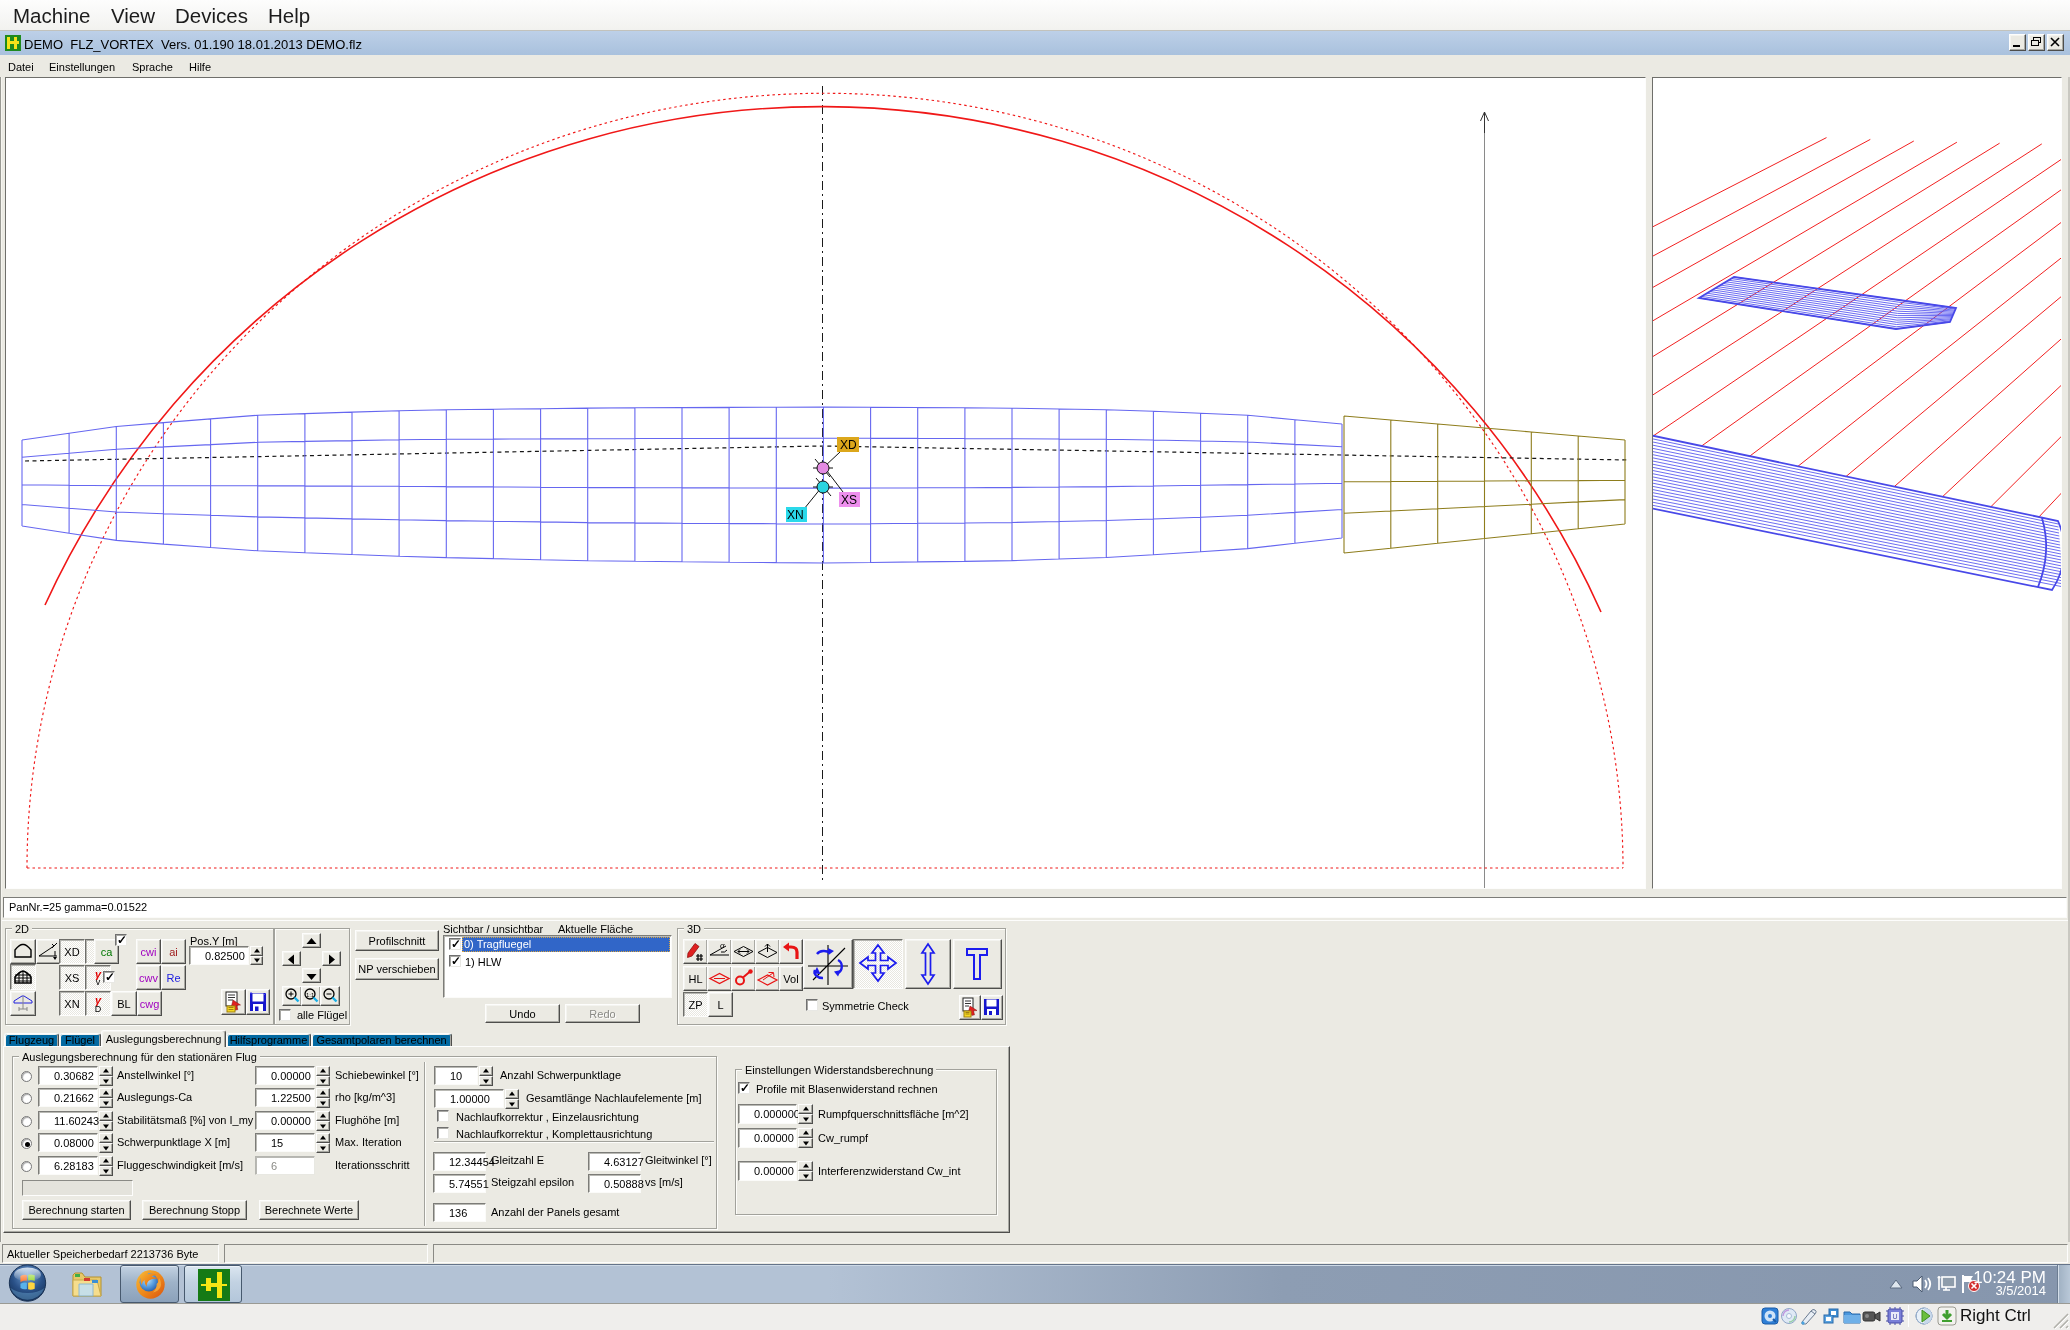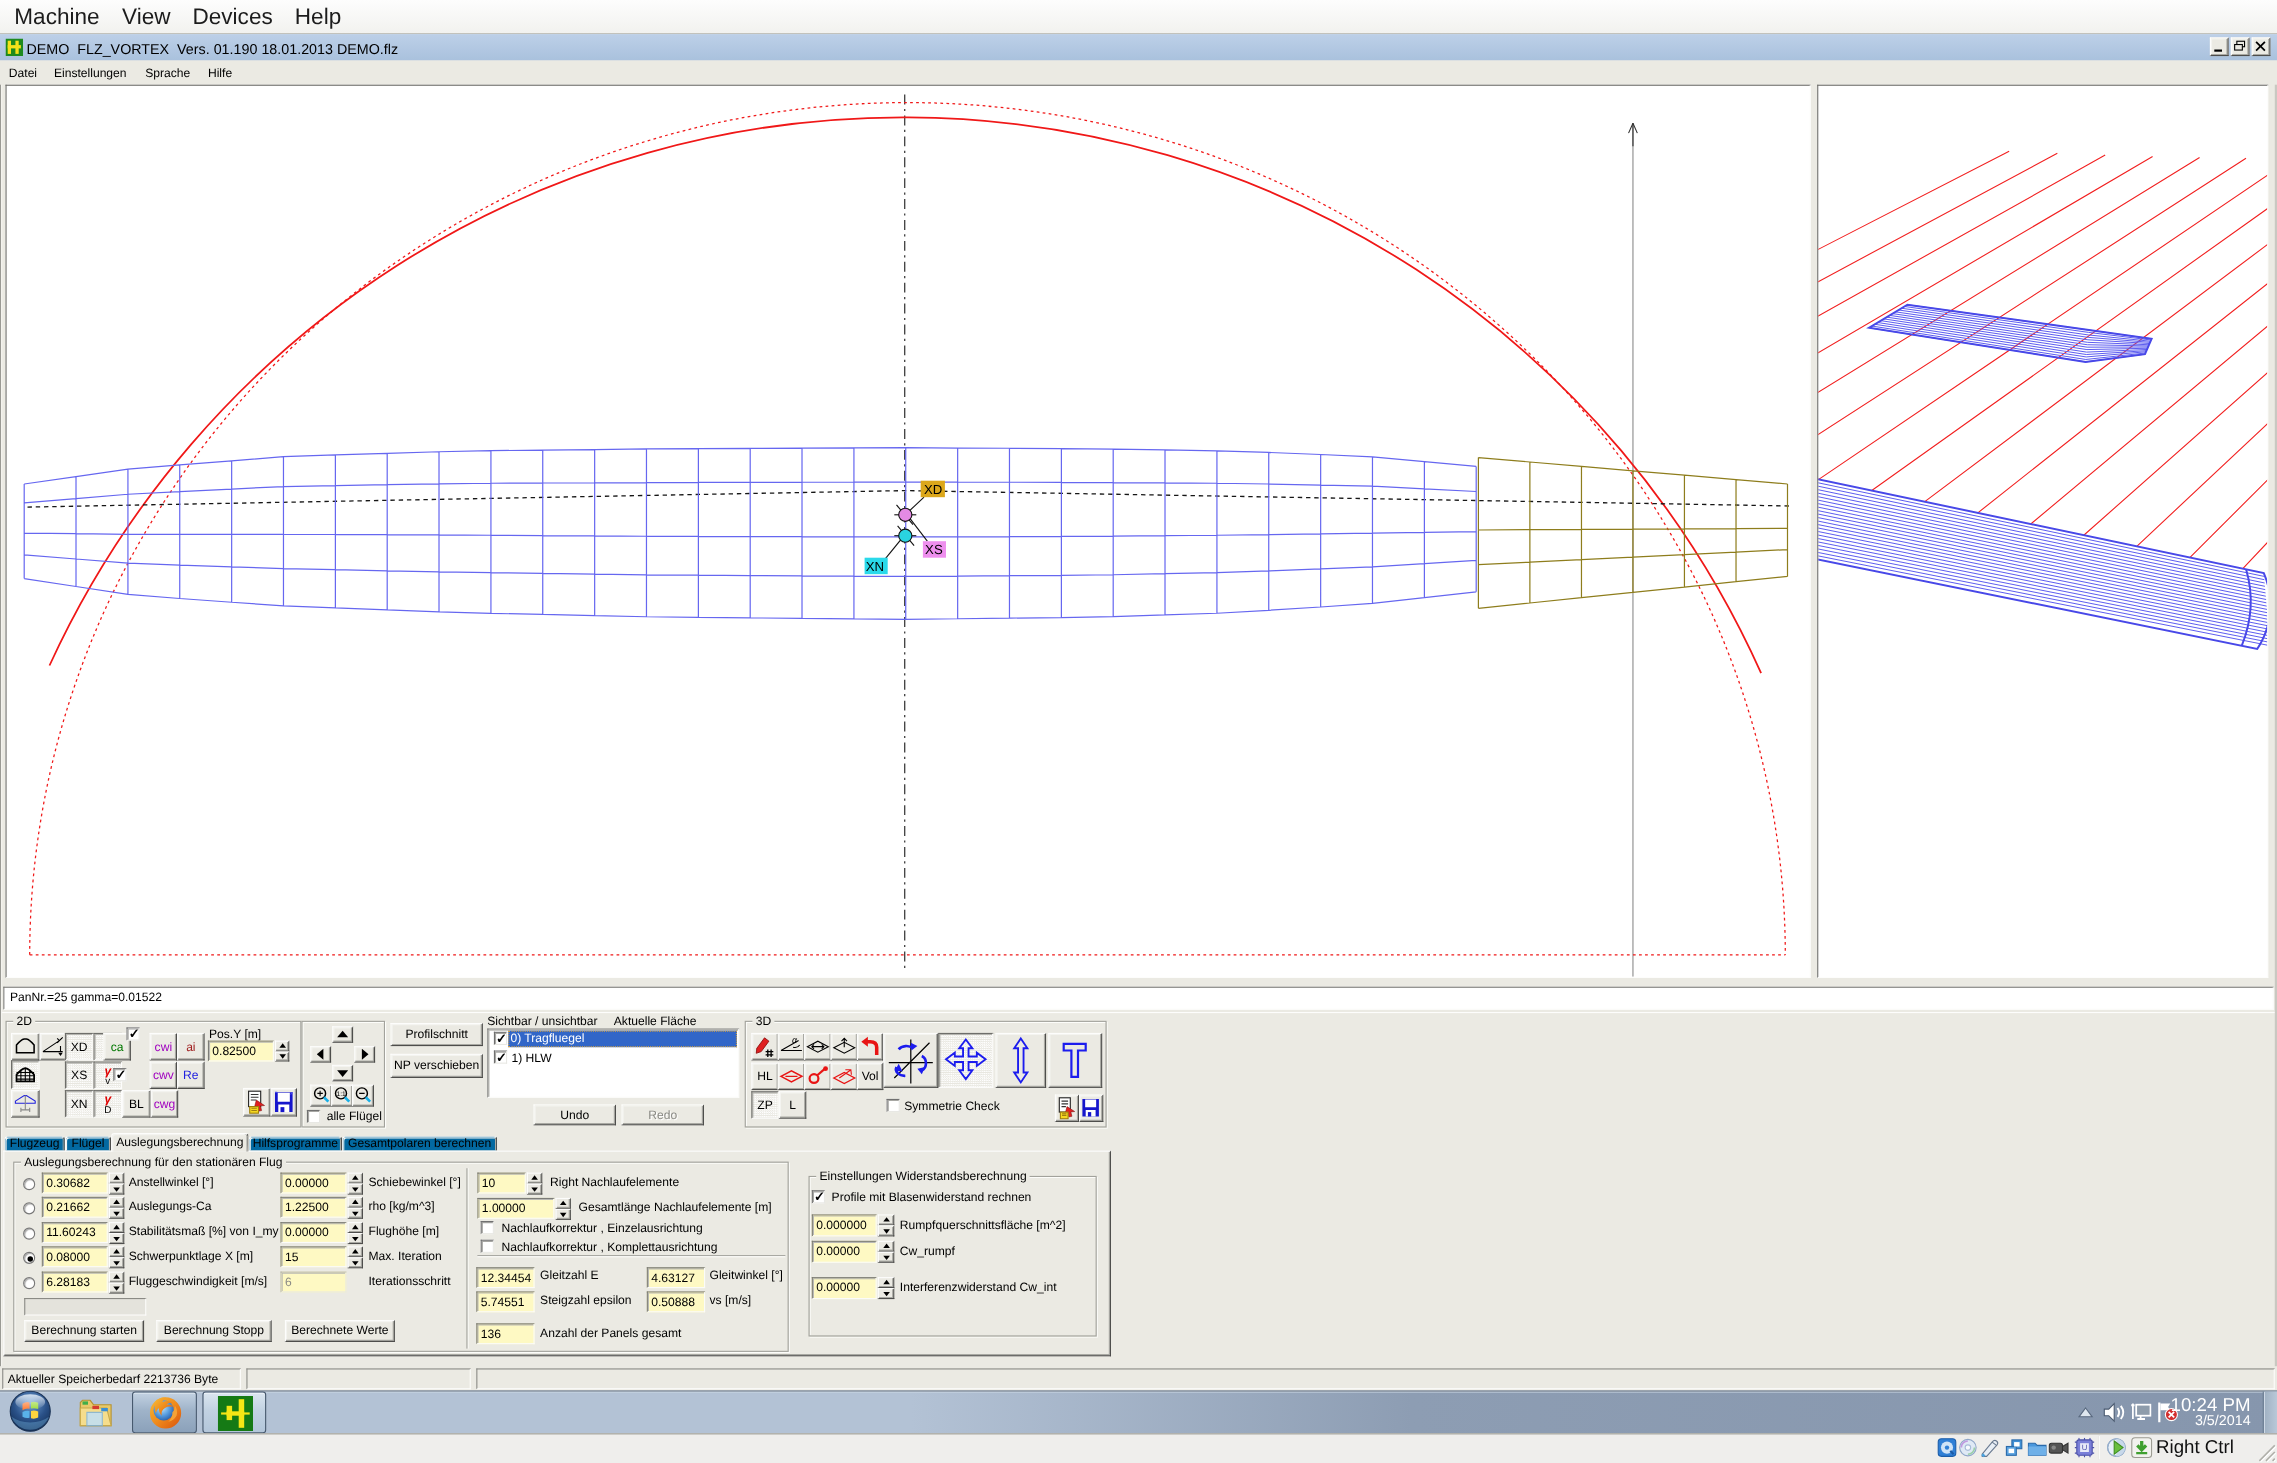--- a/index.html
+++ b/index.html
@@ -8,23 +8,23 @@
   .t12{font-size:11px;line-height:1;color:#000;white-space:nowrap;}
   .btn{background:#ebeae3;border:1px solid;border-color:#fdfdfc #4e4e4c #4e4e4c #fdfdfc;
     box-shadow:inset -1px -1px 0 #a9a9a3, inset 1px 1px 0 #f4f4f0;}
   .btn2{background:#ebeae3;border:1px solid;border-color:#fdfdfc #4e4e4c #4e4e4c #fdfdfc;
     box-shadow:inset -1px -1px 0 #a9a9a3, inset 1px 1px 0 #f4f4f0;
     display:flex;align-items:center;justify-content:center;font-size:11px;color:#000;white-space:nowrap;}
   .tgl{background-image:conic-gradient(#fff 25%, #e8e7e0 0 50%, #fff 0 75%, #e8e7e0 0);background-size:2px 2px;border:1px solid;border-color:#6e6e6a #fdfdfc #fdfdfc #6e6e6a;
     box-shadow:inset 1px 1px 0 #b5b5b0;}
   .sunk{background:#fff;border:1px solid;border-color:#7c7c78 #fbfbf9 #fbfbf9 #7c7c78;
     box-shadow:inset 1px 1px 0 #b9b9b4;}
-  .edit{background:#fef9c3;border:1px solid;border-color:#7c7c78 #fbfbf9 #fbfbf9 #7c7c78;
+  .edit{background:#ffffff;border:1px solid;border-color:#7c7c78 #fbfbf9 #fbfbf9 #7c7c78;
     box-shadow:inset 1px 1px 0 #b9b9b4;font-size:11px;color:#000;
-    display:flex;align-items:center;padding-left:3px;white-space:nowrap;}
+    display:flex;align-items:center;padding-left:15px;white-space:nowrap;}
   .edit{font-size:11px;}
   .grp{border:1px solid #a2a29c;box-shadow:inset 1px 1px 0 #fdfdfa, 1px 1px 0 #fdfdfa;}
   .grplab{position:absolute;top:-6px;left:6px;background:#ebeae3;padding:0 3px;font-size:11px;line-height:12px;color:#000;white-space:nowrap;}
   .cb{background:#fff;border:1px solid;border-color:#707070 #e8e8e4 #e8e8e4 #707070;box-shadow:inset 1px 1px 0 #a8a8a4;}
   .chk{position:absolute;left:1px;top:-2px;font-size:12px;font-weight:bold;color:#000;}
   .spin{display:flex;flex-direction:column;}
   .spin b{flex:1;background:#ebeae3;border:1px solid;border-color:#fdfdfc #4e4e4c #4e4e4c #fdfdfc;
      box-shadow:inset -1px -1px 0 #a9a9a3;position:relative;}
   .spin b:after{content:"";position:absolute;left:50%;top:50%;transform:translate(-50%,-50%);
      border:3px solid transparent;}
@@ -415,21 +415,21 @@
   <div class="edit abs" style="left:255px;top:1156px;width:60px;height:19px;color:#8a8a85;border-color:#b5b5b0 #e8e8e2 #e8e8e2 #b5b5b0;">6</div>
   <div class="abs t12" style="left:335px;top:1160px;">Iterationsschritt</div>
 
   <div class="abs" style="left:424px;top:1062px;width:2px;height:164px;border-left:1px solid #a2a29c;border-right:1px solid #fdfdfa;"></div>
 
   <div class="edit abs" style="left:434px;top:1066px;width:44px;height:19px;">10</div>
   <div class="spin abs" style="left:479px;top:1066px;width:14px;height:20px;">
       <b class="u"></b>
       <b class="d"></b>
     </div>
-  <div class="abs t12" style="left:500px;top:1070px;">Right Nachlaufelemente</div>
+  <div class="abs t12" style="left:500px;top:1070px;">Anzahl Schwerpunktlage</div>
   <div class="edit abs" style="left:434px;top:1089px;width:70px;height:19px;">1.00000</div>
   <div class="spin abs" style="left:505px;top:1089px;width:14px;height:20px;">
       <b class="u"></b>
       <b class="d"></b>
     </div>
   <div class="abs t12" style="left:526px;top:1093px;">Gesamtlänge Nachlaufelemente [m]</div>
   <div class="cb abs" style="left:437px;top:1110px;width:12px;height:12px;"></div>
   <div class="abs t12" style="left:456px;top:1112px;">Nachlaufkorrektur , Einzelausrichtung</div>
   <div class="cb abs" style="left:437px;top:1127px;width:12px;height:12px;"></div>
   <div class="abs t12" style="left:456px;top:1129px;">Nachlaufkorrektur , Komplettausrichtung</div>

